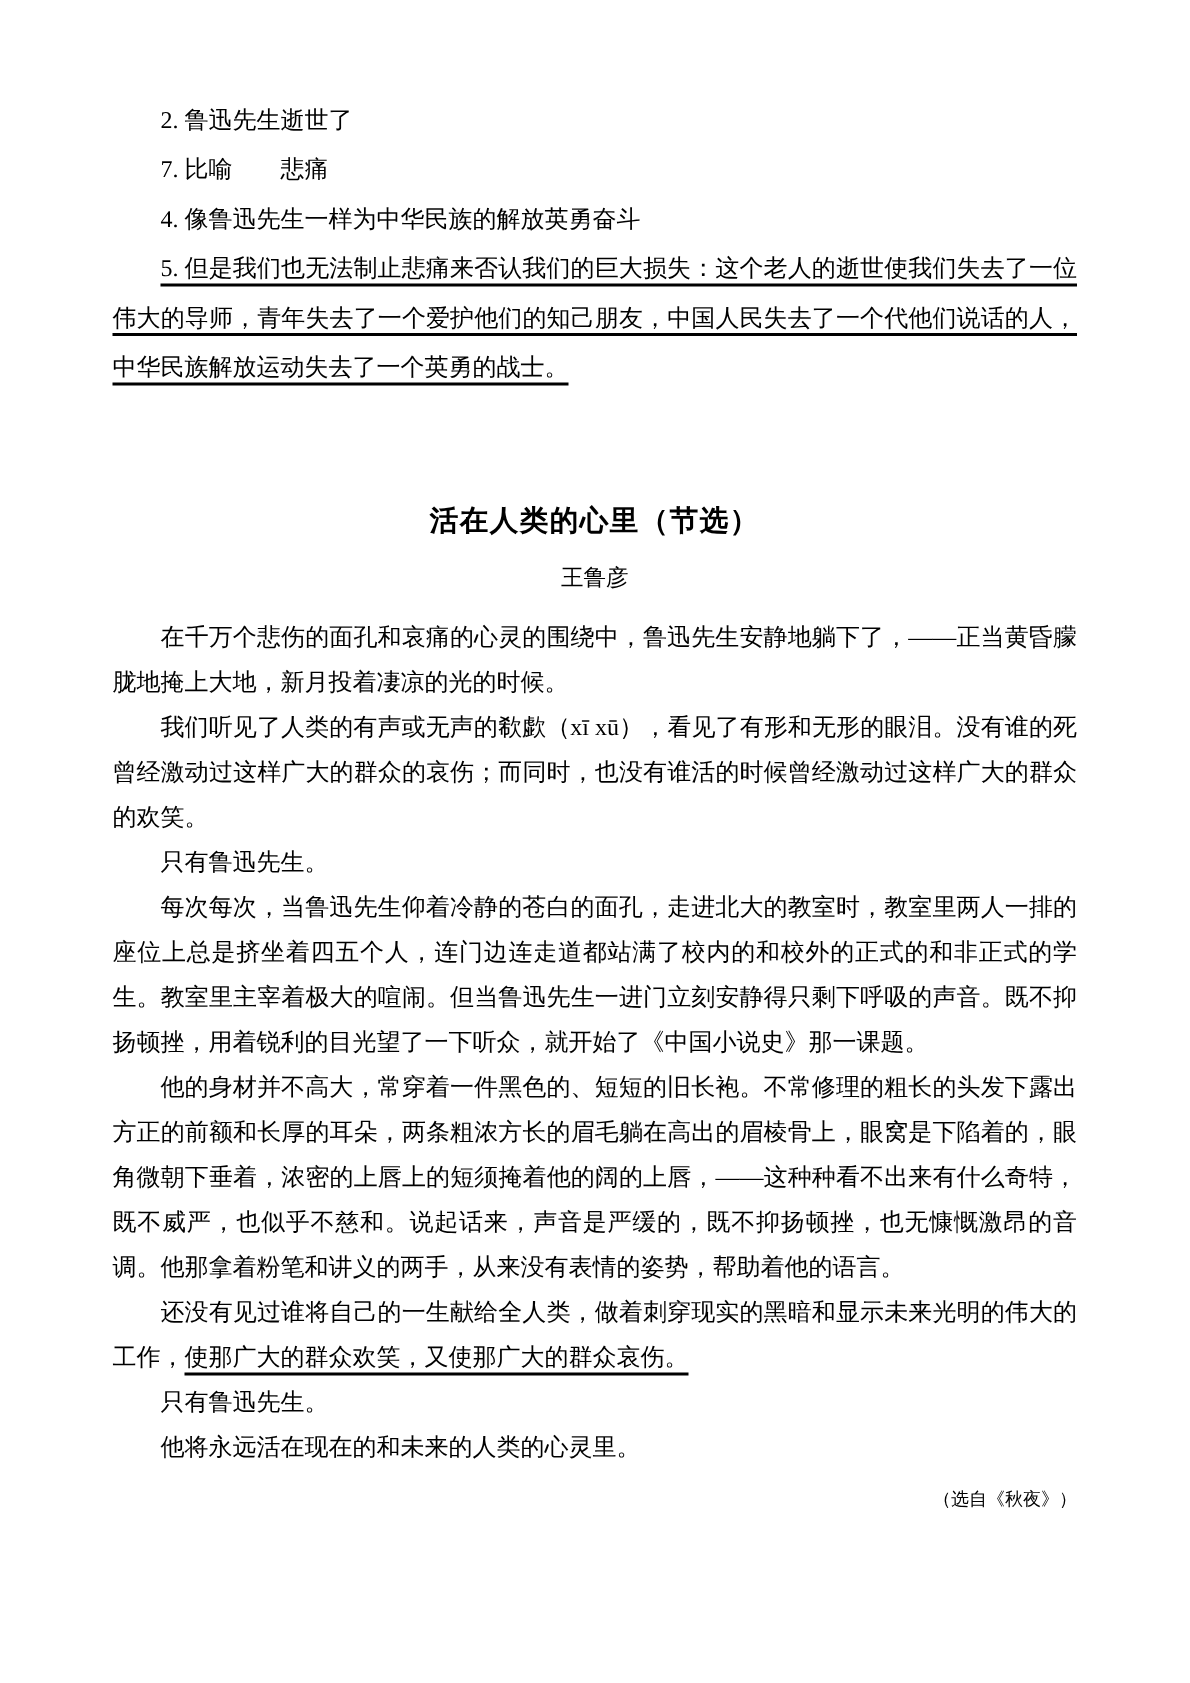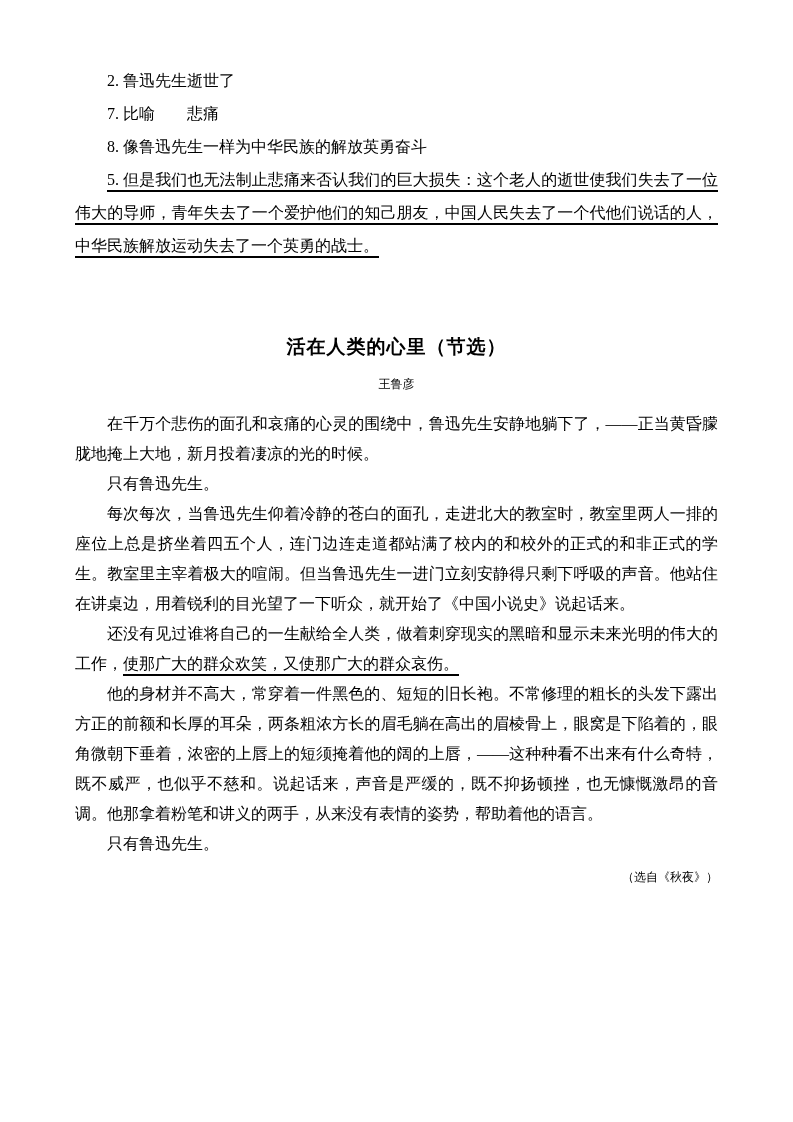--- a/index.html
+++ b/index.html
@@ -36,21 +36,21 @@
   }
   .title {
     margin: 72px 0 0 0;
     font-size: 19px;
     font-weight: bold;
     text-align: center;
     letter-spacing: 1px;
   }
   .author {
     margin-top: 16px;
-    font-size: 12px;
+    font-size: 15px;
     text-align: center;
   }
   .article-body {
     margin-top: 16px;
     font-size: 16px;
     line-height: 30px;
     text-align: justify;
   }
   .para {
     margin: 0;
@@ -64,32 +64,34 @@
   }
 </style>
 </head>
 <body>
 
 <div class="page">
 
   <div class="answers">
       <p class="answer-item"><span>2. 鲁迅先生逝世了</span></p>
       <p class="answer-item"><span>7. 比喻　　悲痛</span></p>
-      <p class="answer-item"><span>8. 像鲁迅先生一样为中华民族的解放英勇奋斗</span></p>
+      <p class="answer-item"><span>4. 像鲁迅先生一样为中华民族的解放英勇奋斗</span></p>
       <p class="answer-item"><span class="u">5. 但是我们也无法制止悲痛来否认我们的巨大损失：这个老人的逝世使我们失去了一位伟大的导师，青年失去了一个爱护他们的知己朋友，中国人民失去了一个代他们说话的人，中华民族解放运动失去了一个英勇的战士。</span></p>
     </div>
 
   <h1 class="title">活在人类的心里（节选）</h1>
 
   <div class="author">王鲁彦</div>
 
   <div class="article-body">
       <p class="para"><span>在千万个悲伤的面孔和哀痛的心灵的围绕中，鲁迅先生安静地躺下了，——正当黄昏朦胧地掩上大地，新月投着凄凉的光的时候。</span></p>
+      <p class="para"><span>我们听见了人类的有声或无声的欷歔（xī xū），看见了有形和无形的眼泪。没有谁的死曾经激动过这样广大的群众的哀伤；而同时，也没有谁活的时候曾经激动过这样广大的群众的欢笑。</span></p>
       <p class="para"><span>只有鲁迅先生。</span></p>
-      <p class="para"><span>每次每次，当鲁迅先生仰着冷静的苍白的面孔，走进北大的教室时，教室里两人一排的座位上总是挤坐着四五个人，连门边连走道都站满了校内的和校外的正式的和非正式的学生。教室里主宰着极大的喧闹。但当鲁迅先生一进门立刻安静得只剩下呼吸的声音。他站住在讲桌边，用着锐利的目光望了一下听众，就开始了《中国小说史》说起话来。</span></p>
+      <p class="para"><span>每次每次，当鲁迅先生仰着冷静的苍白的面孔，走进北大的教室时，教室里两人一排的座位上总是挤坐着四五个人，连门边连走道都站满了校内的和校外的正式的和非正式的学生。教室里主宰着极大的喧闹。但当鲁迅先生一进门立刻安静得只剩下呼吸的声音。既不抑扬顿挫，用着锐利的目光望了一下听众，就开始了《中国小说史》那一课题。</span></p>
+      <p class="para"><span>他的身材并不高大，常穿着一件黑色的、短短的旧长袍。不常修理的粗长的头发下露出方正的前额和长厚的耳朵，两条粗浓方长的眉毛躺在高出的眉棱骨上，眼窝是下陷着的，眼角微朝下垂着，浓密的上唇上的短须掩着他的阔的上唇，——这种种看不出来有什么奇特，既不威严，也似乎不慈和。说起话来，声音是严缓的，既不抑扬顿挫，也无慷慨激昂的音调。他那拿着粉笔和讲义的两手，从来没有表情的姿势，帮助着他的语言。</span></p>
       <p class="para"><span>还没有见过谁将自己的一生献给全人类，做着刺穿现实的黑暗和显示未来光明的伟大的工作，</span><span class="u">使那广大的群众欢笑，又使那广大的群众哀伤。</span></p>
-      <p class="para"><span>他的身材并不高大，常穿着一件黑色的、短短的旧长袍。不常修理的粗长的头发下露出方正的前额和长厚的耳朵，两条粗浓方长的眉毛躺在高出的眉棱骨上，眼窝是下陷着的，眼角微朝下垂着，浓密的上唇上的短须掩着他的阔的上唇，——这种种看不出来有什么奇特，既不威严，也似乎不慈和。说起话来，声音是严缓的，既不抑扬顿挫，也无慷慨激昂的音调。他那拿着粉笔和讲义的两手，从来没有表情的姿势，帮助着他的语言。</span></p>
       <p class="para"><span>只有鲁迅先生。</span></p>
+      <p class="para"><span>他将永远活在现在的和未来的人类的心灵里。</span></p>
     </div>
 
   <div class="source">（选自《秋夜》）</div>
 
 </div>
 
 </body></html>

